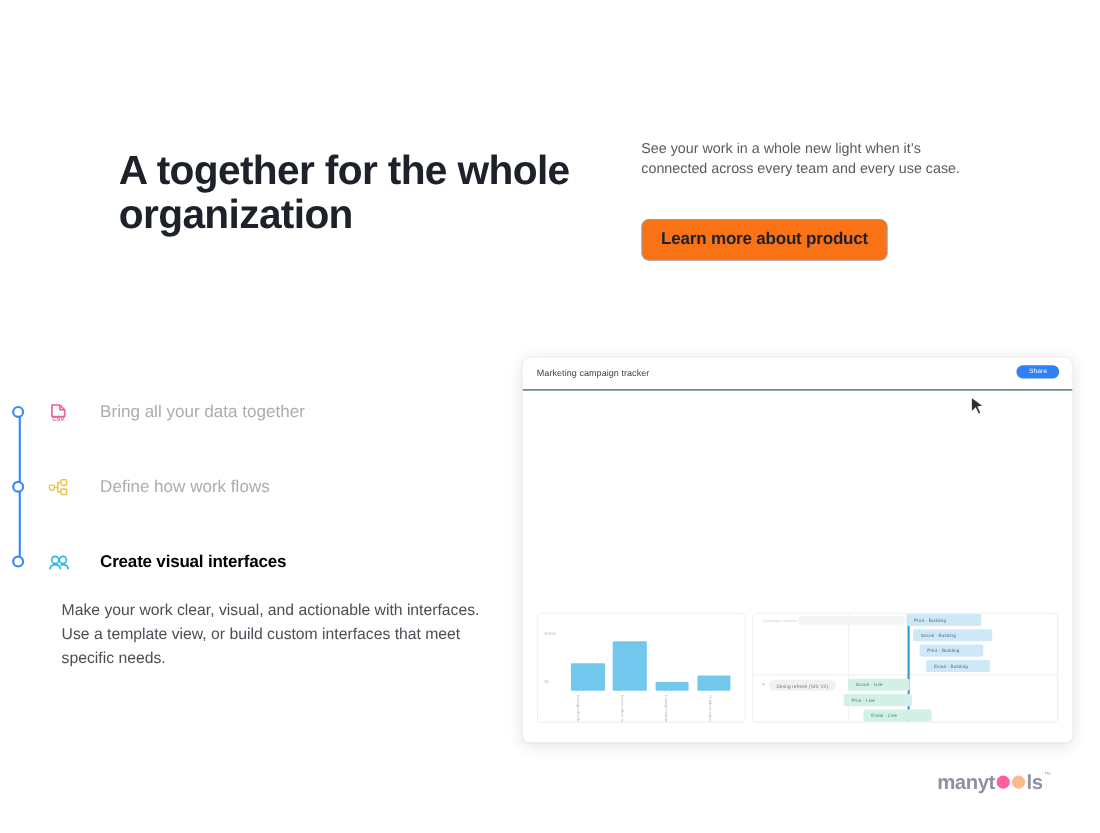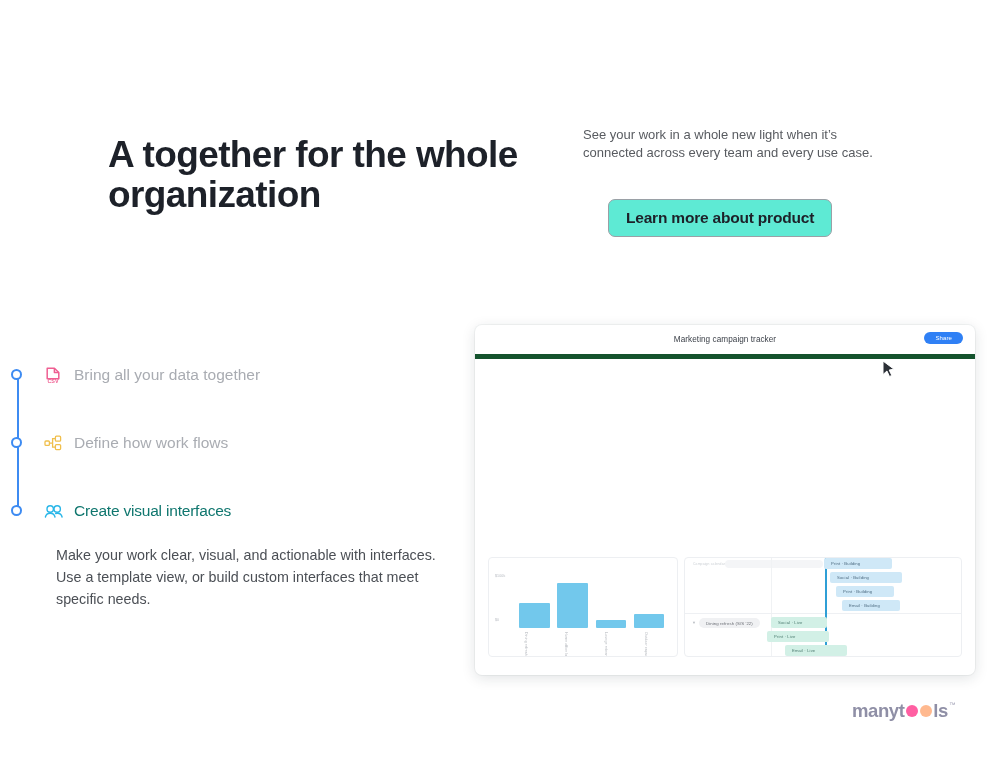--- a/index.html
+++ b/index.html
@@ -41,27 +41,26 @@
     position: absolute;
     left: 583px;
     top: 199px;
     height: 38px;
     box-sizing: border-box;
     padding: 0 17px;
     display: flex;
     align-items: center;
     border: 1.4px solid #9aa0a6;
     border-radius: 7px;
-    background: #5eead4;
+    background: #f97316;
     font-size: 15.5px;
     font-weight: bold;
     color: #1d2129;
     letter-spacing: -0.2px;
     cursor: pointer;
-    margin-left: 25px;
   }
   .rail {
     position: absolute;
     left: 16.5px;
     top: 375px;
     width: 2.4px;
     height: 138px;
     background: #3d8bf2;
   }
   .node {
@@ -90,28 +89,28 @@
   .step.s3 { top: 500px; }
   .step-icon {
     width: 22px;
     height: 22px;
     flex: 0 0 22px;
     display: flex;
     align-items: center;
     justify-content: center;
   }
   .step-label {
-    margin-left: 10px;
+    margin-left: 27px;
     font-size: 15.5px;
     color: #a9acb2;
     white-space: nowrap;
   }
   .step.active .step-label {
-    color: #0f766e;
-    font-weight: normal;
+    color: #000000;
+    font-weight: bold;
     letter-spacing: -0.2px;
   }
 
   .step-body {
     position: absolute;
     left: 56px;
     top: 531px;
     width: 380px;
     font-size: 14.3px;
     line-height: 1.52;
@@ -126,25 +125,24 @@
     width: 500px;
     height: 350px;
     background: #ffffff;
     border-radius: 7px;
     box-shadow: 0 3px 14px rgba(27,36,50,0.13), 0 0 0 1px rgba(27,36,50,0.045);
     overflow: hidden;
   }
   .mock-head {
     position: relative;
     height: 29px;
-    border-bottom: 5px solid #14532d;
+    border-bottom: 1px solid #14532d;
     display: flex;
     align-items: center;
     padding: 0 13px;
-    justify-content: center;
   }
   .mock-title {
     font-size: 8.2px;
     color: #3c4149;
     letter-spacing: 0.05px;
   }
   .share-pill {
     position: absolute;
     right: 12px;
     top: 7px;

